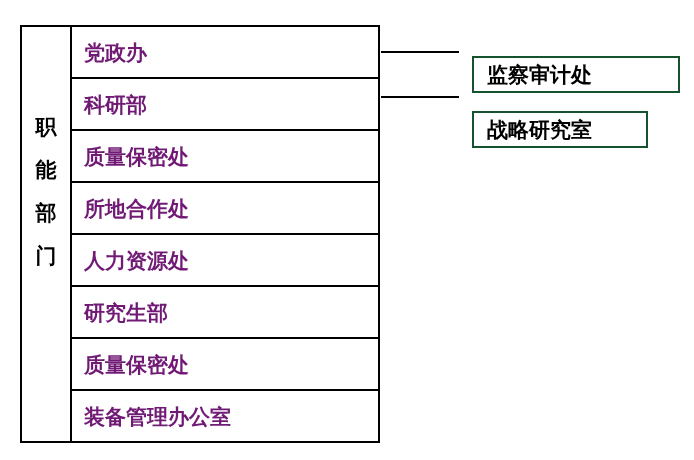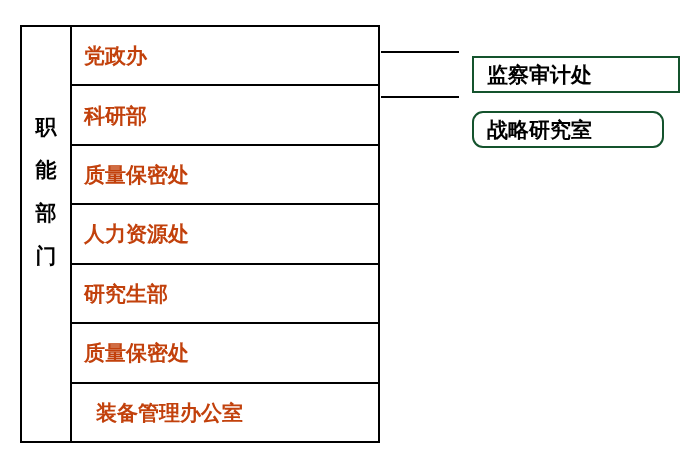--- a/index.html
+++ b/index.html
@@ -72,26 +72,25 @@
     flex: 1 1 0;
     border-bottom: 2px solid #000000;
     box-sizing: border-box;
     display: flex;
     align-items: center;
     padding-left: 12px;
     min-height: 0;
   }
   .org-row:last-child {
     border-bottom: none;
-    margin-left: 12px;
   }
   .org-row .row-text {
     font-size: 21px;
     font-weight: bold;
-    color: #c2410c;
+    color: #701a75;
     font-family: "DejaVu Serif", "Liberation Serif", serif;
     white-space: nowrap;
     line-height: 1;
   }
 
   
   .side-box {
     position: absolute;
     border: 2px solid #14532d;
     box-sizing: border-box;
@@ -103,21 +102,21 @@
   }
   .side-box .box-text {
     font-size: 21px;
     font-weight: bold;
     color: #000000;
     font-family: "DejaVu Serif", "Liberation Serif", serif;
     white-space: nowrap;
     line-height: 1;
   }
   #side-box-0 { left: 472px; top: 34px;  width: 208px; height: 37px; }
-  #side-box-1 { left: 472px; top: 89px;  width: 192px; height: 37px; border-radius: 11px; }
+  #side-box-1 { left: 472px; top: 89px;  width: 176px; height: 37px; }
 
   
   .connector {
     position: absolute;
     height: 0;
     border-top: 2px solid #000000;
     box-sizing: border-box;
   }
   #connector-0 { left: 381px; top: 51px; width: 78px; }
   #connector-1 { left: 381px; top: 96px; width: 78px; }
@@ -142,20 +141,23 @@
       <div class="org-row">
         <span class="row-text">党政办</span>
       </div>
       <div class="org-row">
         <span class="row-text">科研部</span>
       </div>
       <div class="org-row">
         <span class="row-text">质量保密处</span>
       </div>
       <div class="org-row">
+        <span class="row-text">所地合作处</span>
+      </div>
+      <div class="org-row">
         <span class="row-text">人力资源处</span>
       </div>
       <div class="org-row">
         <span class="row-text">研究生部</span>
       </div>
       <div class="org-row">
         <span class="row-text">质量保密处</span>
       </div>
       <div class="org-row">
         <span class="row-text">装备管理办公室</span>

